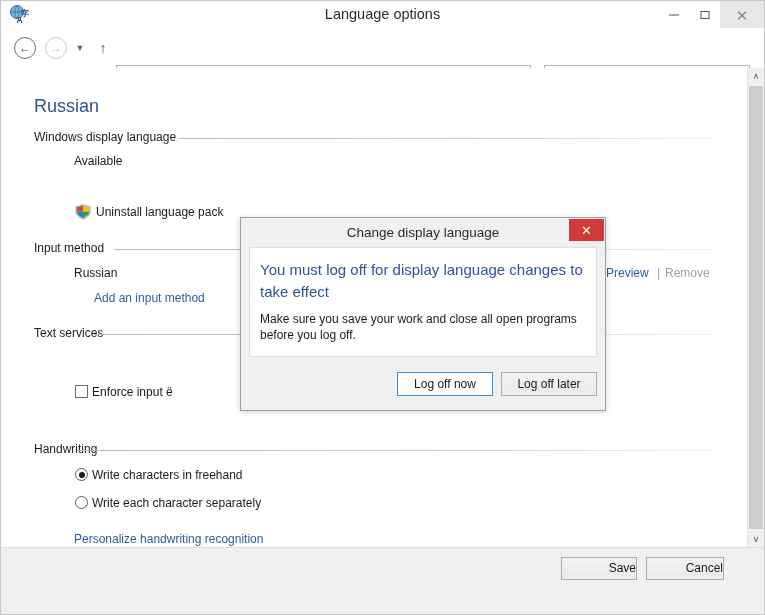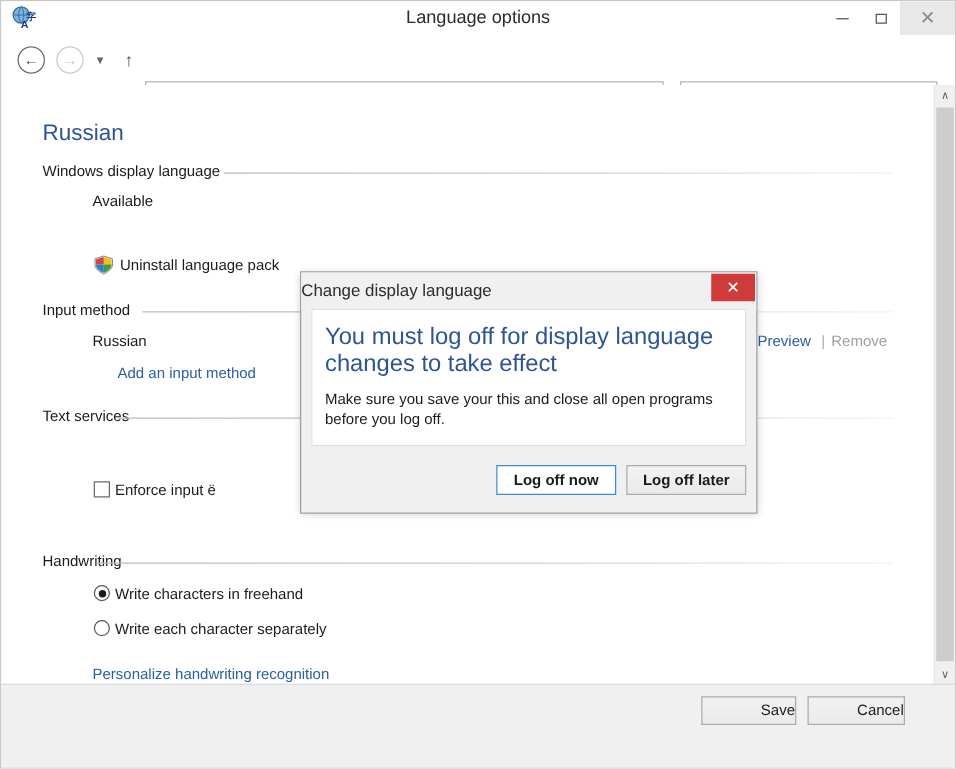--- a/index.html
+++ b/index.html
@@ -373,21 +373,21 @@
     position: absolute;
     left: 0; top: 0;
     width: 364px; height: 29px;
     background: #f0f0f0;
   }
   #dlg-title {
     position: absolute;
     left: 0; top: 0;
     width: 364px; height: 29px;
     line-height: 29px;
-    text-align: left;
+    text-align: center;
     font-size: 13.5px;
     color: #2b2b2b;
   }
   #dlg-close {
     position: absolute;
     right: 1px; top: 1px;
     width: 35px; height: 22px;
     background: #cf3b3b;
     cursor: pointer;
   }
@@ -404,21 +404,21 @@
     left: 8px; top: 29px;
     width: 348px; height: 110px;
     background: #ffffff;
     border: 1px solid #dfdfdf;
     box-sizing: border-box;
   }
   #dlg-main-text {
     position: absolute;
     left: 10px; top: 11px;
     width: 325px;
-    font-size: 19px;
+    font-size: 15px;
     line-height: 22px;
     color: #2f5496;
   }
   #dlg-sub-text {
     position: absolute;
     left: 10px; top: 63px;
     width: 325px;
     font-size: 12px;
     line-height: 16px;
     color: #1b1b1b;
@@ -433,21 +433,20 @@
     position: absolute;
     top: 8px;
     height: 24px;
     font-family: "Liberation Sans", sans-serif;
     font-size: 12px;
     color: #1b1b1b;
     text-align: center;
     line-height: 22px;
     box-sizing: border-box;
     cursor: pointer;
-    font-weight: bold;
   }
   #dlg-btn-now {
     left: 148px;
     width: 96px;
     border: 1px solid #3c8dd6;
     background: #ffffff;
   }
   #dlg-btn-later {
     left: 252px;
     width: 96px;
@@ -589,21 +588,21 @@
 
   <div id="dialog">
     <div id="dlg-titlebar">
       <div id="dlg-title">Change display language</div>
       <div id="dlg-close">
         <span>✕</span>
       </div>
     </div>
     <div id="dlg-body">
       <div id="dlg-main-text">You must log off for display language changes to take effect</div>
-      <div id="dlg-sub-text">Make sure you save your this and close all open programs before you log off.</div>
+      <div id="dlg-sub-text">Make sure you save your work and close all open programs before you log off.</div>
     </div>
     <div id="dlg-footer">
       <div class="dlg-btn" id="dlg-btn-now">Log off now</div>
       <div class="dlg-btn" id="dlg-btn-later">Log off later</div>
     </div>
   </div>
 
 </div>
 
 </body></html>

